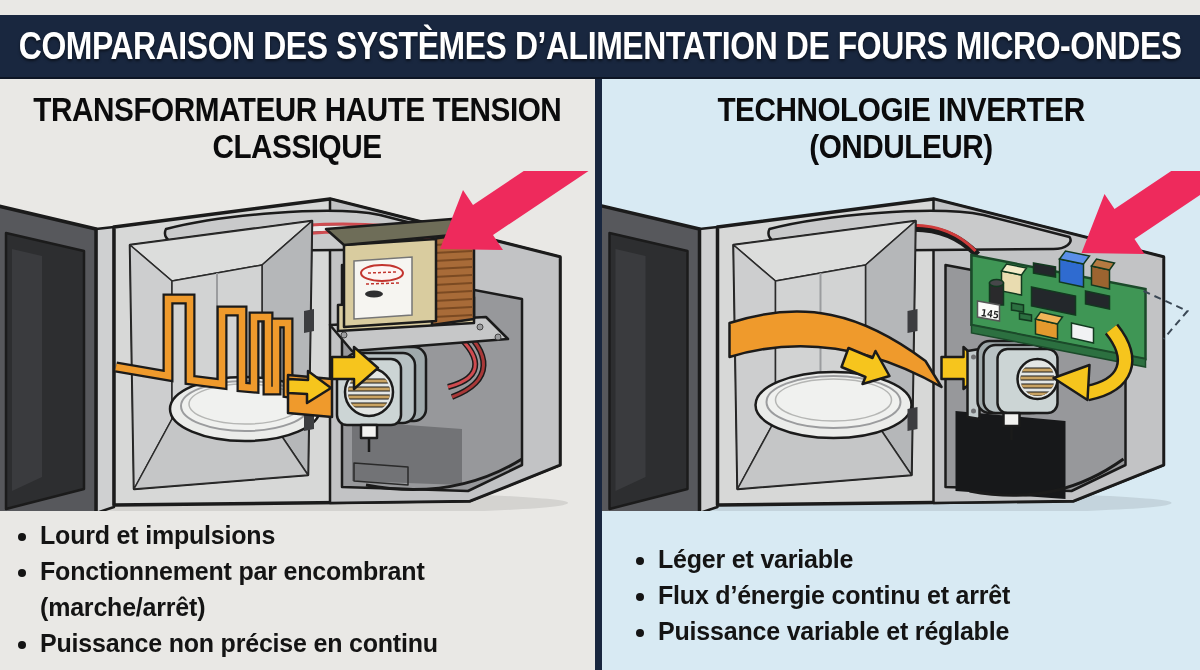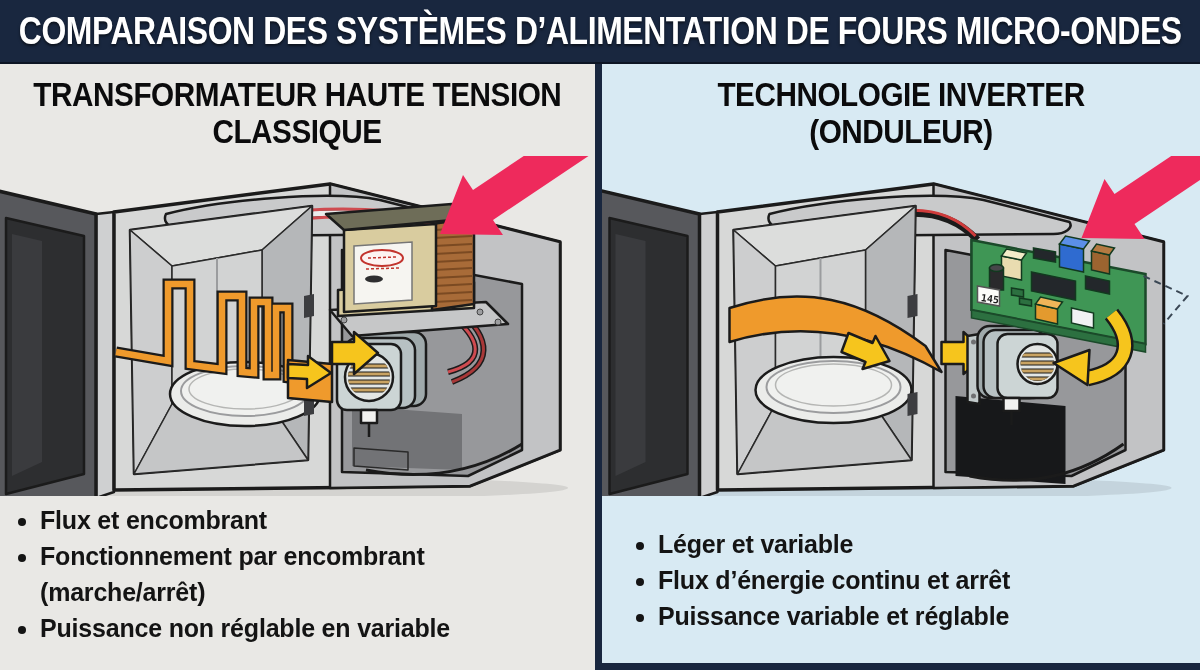--- a/index.html
+++ b/index.html
@@ -4,21 +4,21 @@
 <style>
   html,body{margin:0;padding:0;background:#666;}
   .stage{
     width:1200px;height:670px;margin:0 auto;position:relative;overflow:hidden;
     font-family:"Liberation Sans","DejaVu Sans",sans-serif;
     background:#e9e8e5;
   }
   
   .banner{
     height:64px;background:#19273f;display:flex;align-items:center;justify-content:center;
-    border-bottom:2px solid #0d1524;box-sizing:border-box;
+    border-bottom:2px solid #0d1524;box-sizing:border-box;margin-top:15px;
   }
   .banner h1{
     margin:0;color:#ffffff;font-size:38px;font-weight:800;white-space:nowrap;
     letter-spacing:-0.5px;display:inline-block;transform:scaleX(0.84);transform-origin:center;
     text-shadow:0 2px 3px rgba(0,0,0,0.55);
   }
   
   .panels{display:flex;height:606px;}
   .panel{box-sizing:border-box;display:flex;flex-direction:column;}
   .panel--classic{width:595px;background:#e9e8e5;}
@@ -172,24 +172,24 @@
             <polygon points="288,204 332,208 332,246 288,242" fill="#ef9a2c" class="ol2"></polygon>
           </g>
           <polygon points="288,208 308,209 308,200 331,217 307,232 307,223 288,222" fill="#f6c51d" class="ol2"></polygon>
           <polygon points="332,186 354,186 354,176 378,197 354,218 354,208 332,208" fill="#f6c51d" class="ol2"></polygon>
 
           <polygon points="440,78 463,19 473,34 573,-33 593,-3 493,64 503,79" fill="#ee2a5c"></polygon>
         </svg>
       </div>
 
       <ul class="features">
-        <li>Flux et encombrant</li>
+        <li>Lourd et impulsions</li>
         <li>Fonctionnement par encombrant
 (marche/arrêt)</li>
-        <li>Puissance non réglable en variable</li>
+        <li>Puissance non précise en continu</li>
       </ul>
     </section>
 
     <div class="divider"></div>
 
     <section class="panel panel--inverter">
       <div class="panel-header">
         <span class="line">TECHNOLOGIE INVERTER</span>
         <span class="line">(ONDULEUR)</span>
       </div>

